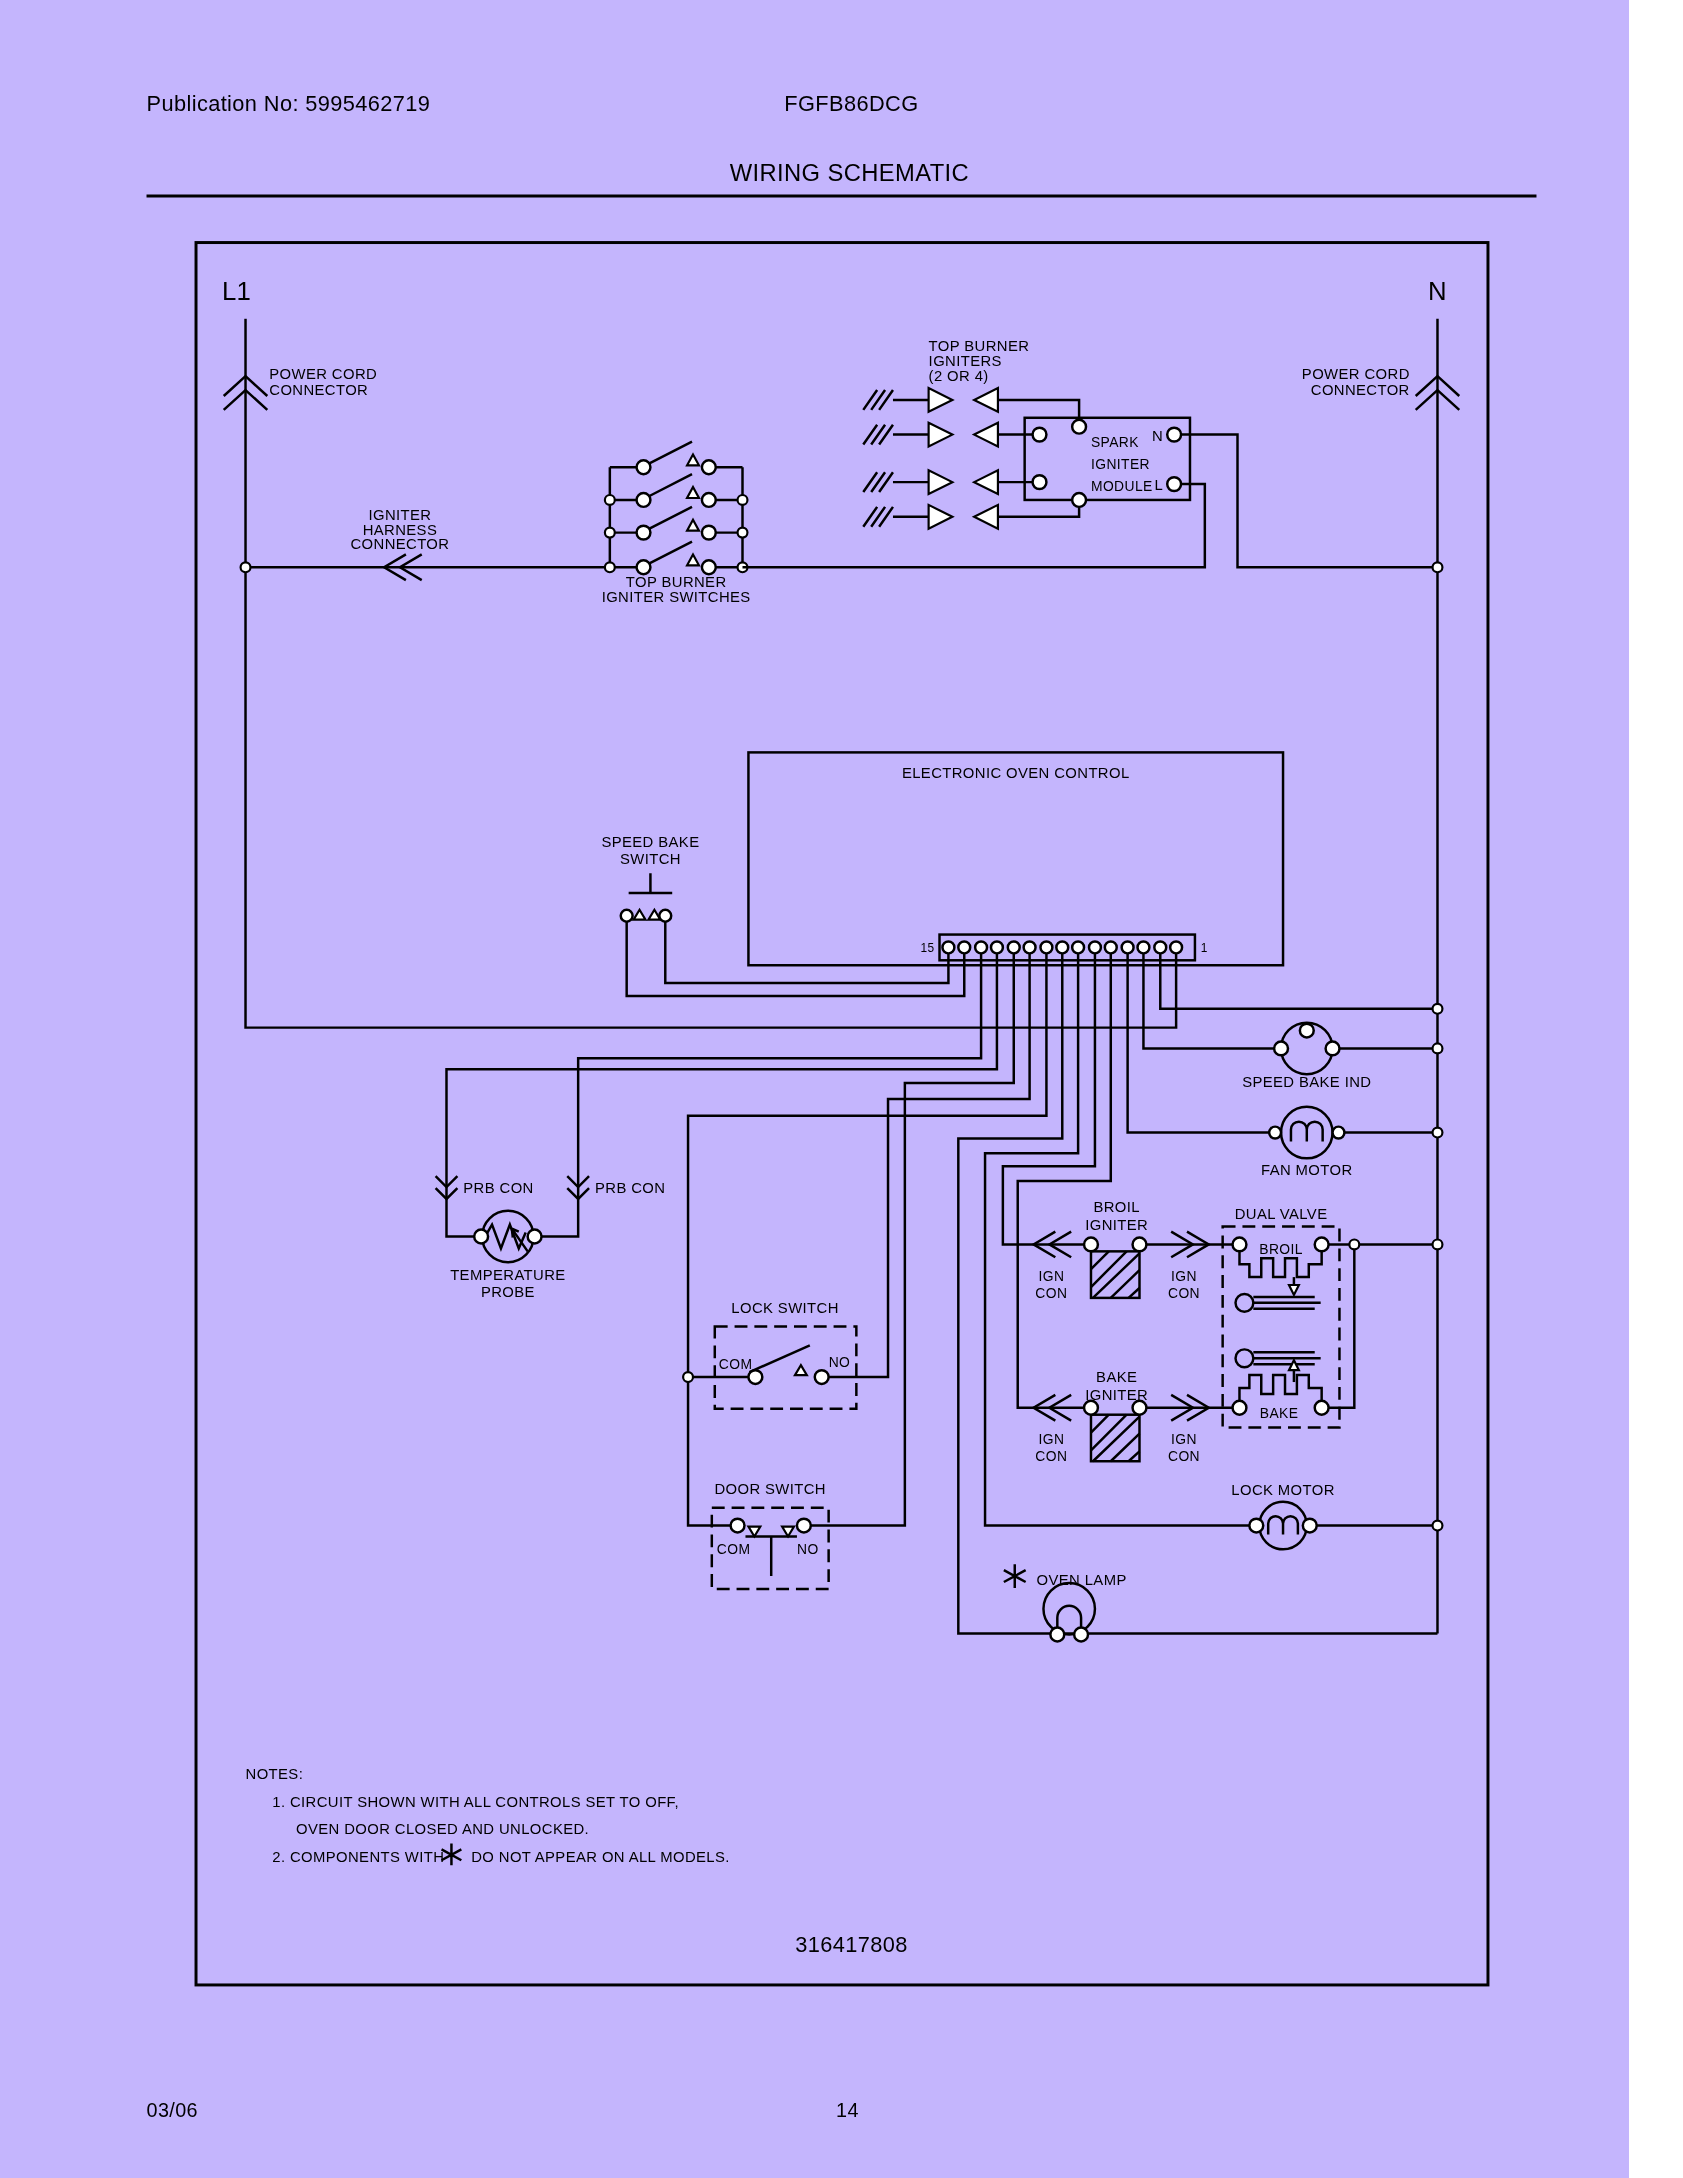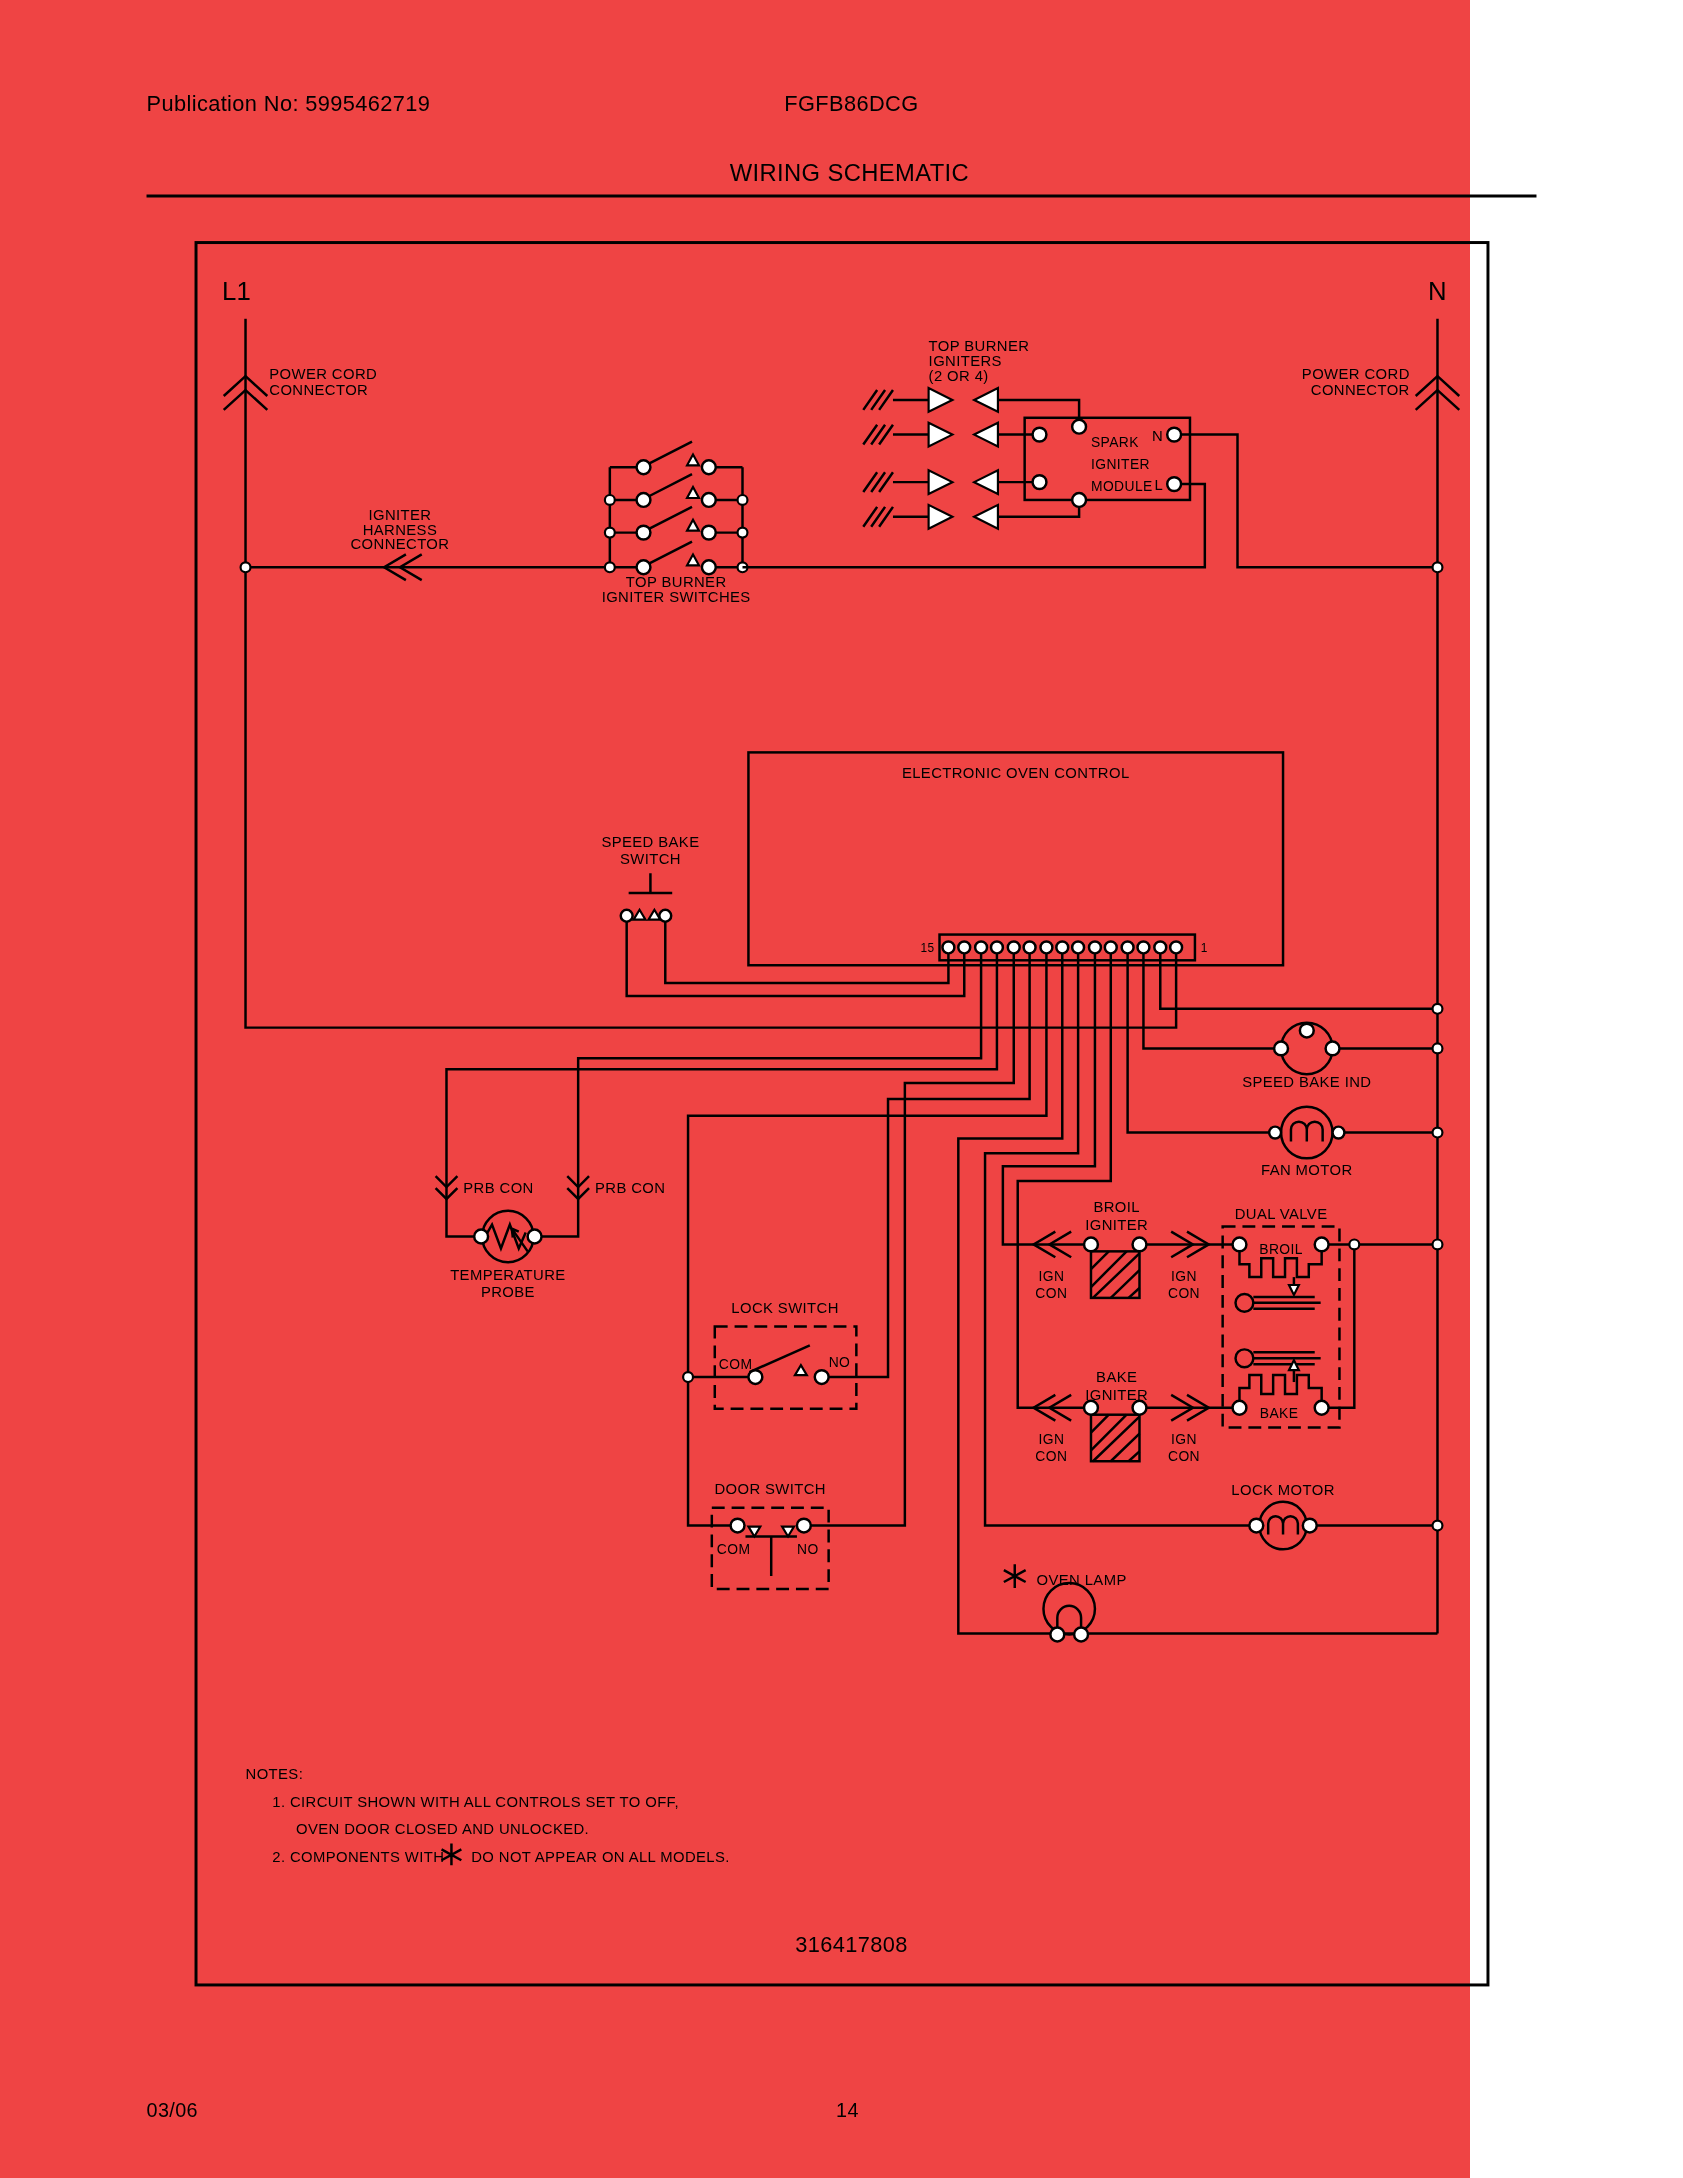--- a/index.html
+++ b/index.html
@@ -1,17 +1,17 @@
 <!DOCTYPE html>
 <html><head>
 <meta charset="utf-8">
 <style>
   html,body{margin:0;padding:0;background:#fff;}
   body{font-family:"Liberation Sans", sans-serif;}
-  #page{width:1470px;height:2178px;background:#ef4444;position:relative;}
+  #page{width:1629px;height:2178px;background:#c4b5fd;position:relative;}
   svg{display:block;}
   .w{stroke:#000;stroke-width:2.5;fill:none;}
   .w3{stroke:#000;stroke-width:3;fill:none;}
   .dash{stroke:#000;stroke-width:2.5;fill:none;stroke-dasharray:13 7;}
   .nd{fill:#fff;stroke:#000;stroke-width:2.2;}
   .tm{fill:#fff;stroke:#000;stroke-width:2.5;}
   .tri{fill:#fff;stroke:#000;stroke-width:2.2;}
   text{fill:#000;letter-spacing:0.4px;}
   .t{font-size:15px;}
   .t14{font-size:14px;}

